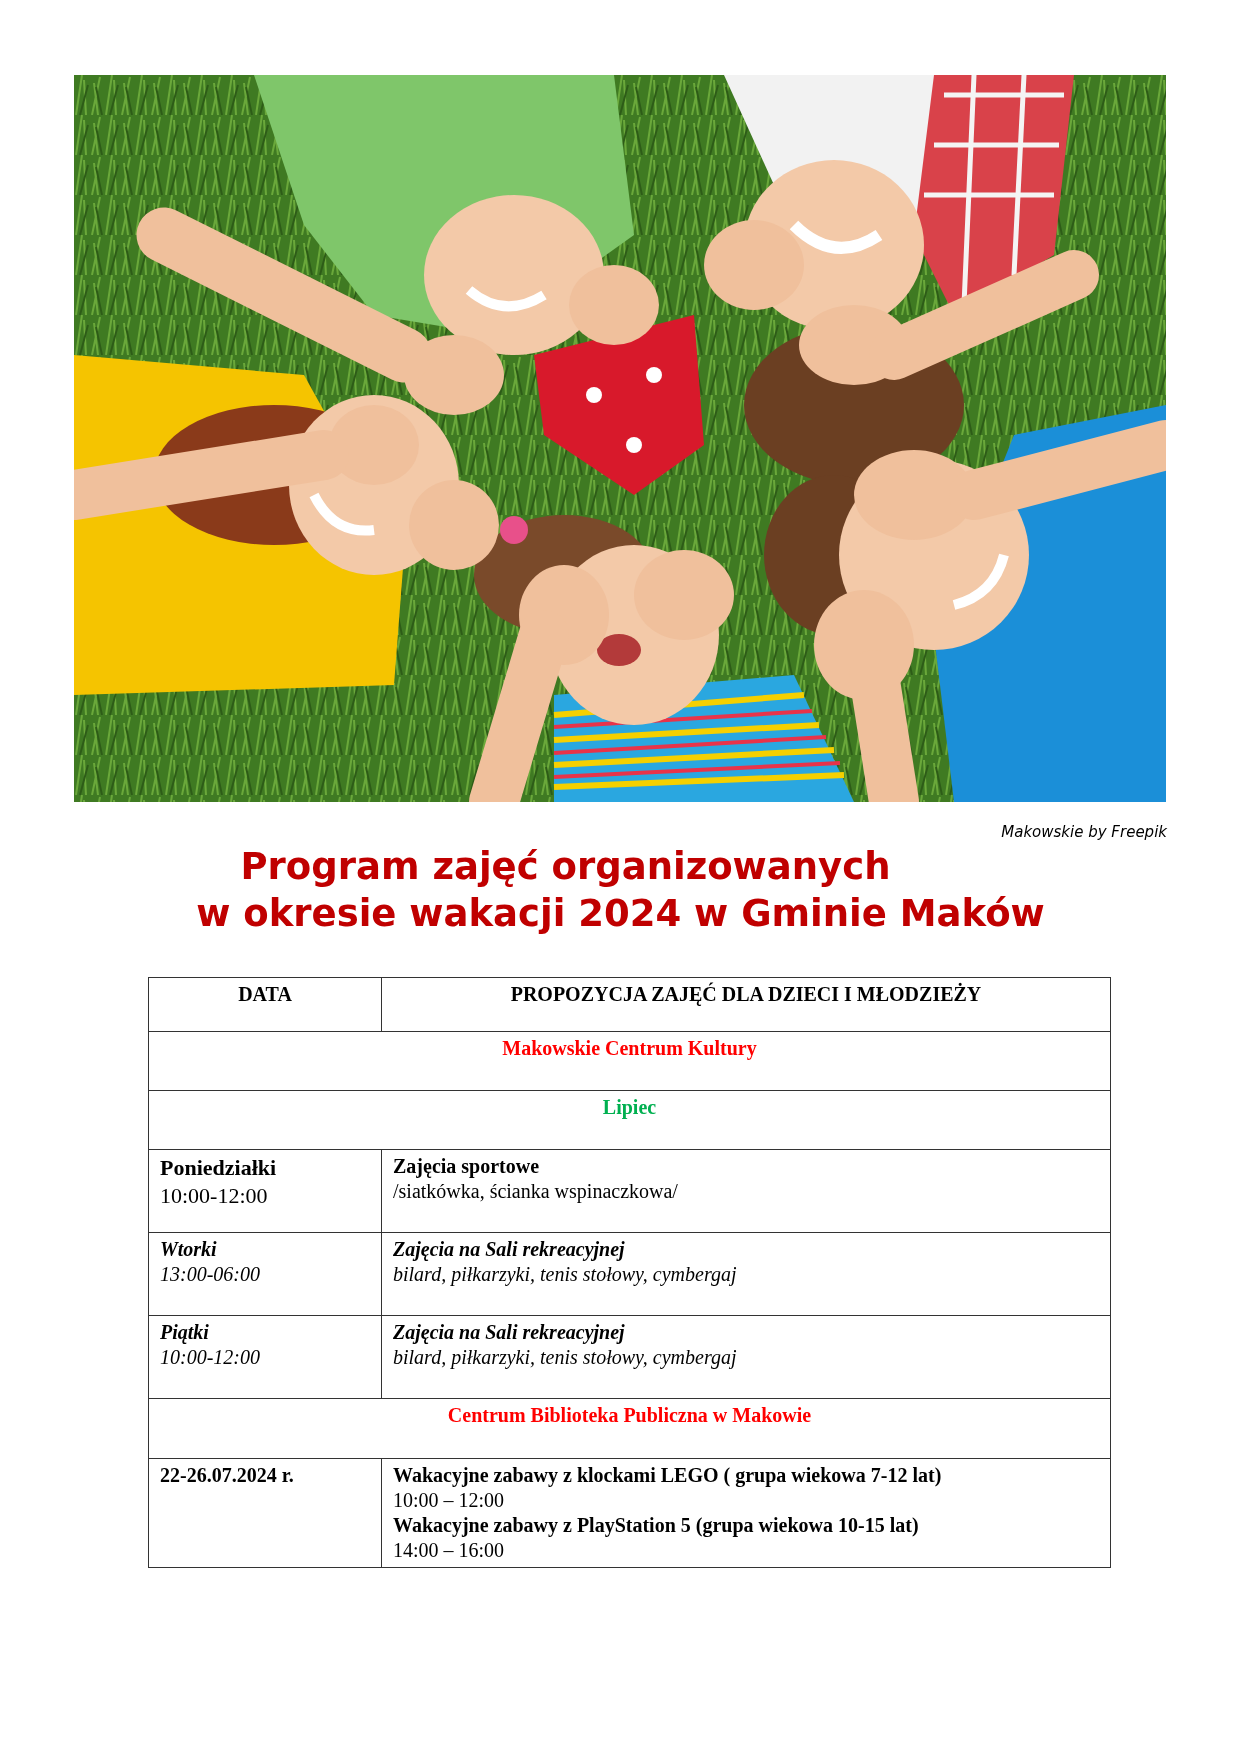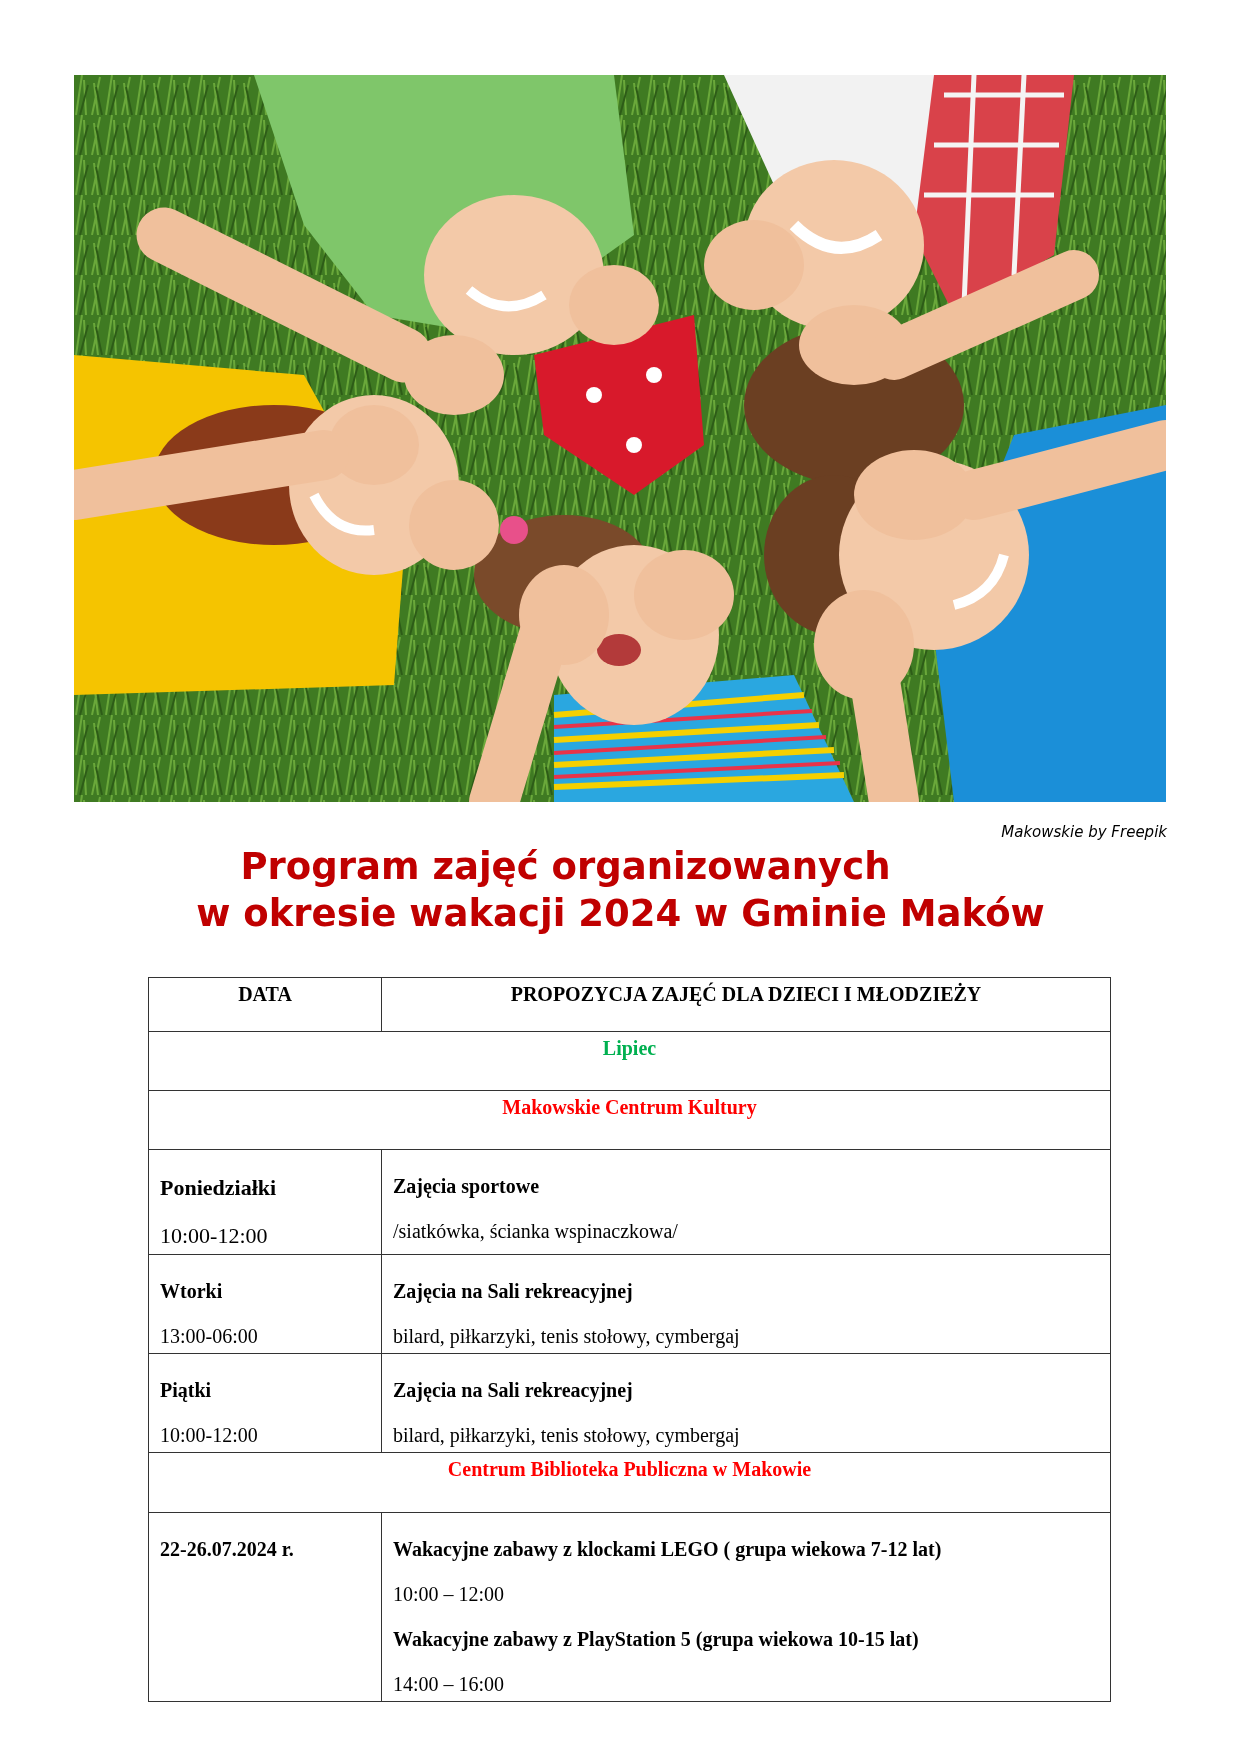--- a/index.html
+++ b/index.html
@@ -12,27 +12,27 @@
     .title .l2 { display: block; }
     table.sched { position: absolute; left: 148px; top: 977px; width: 962px; border-collapse: collapse; table-layout: fixed; }
     table.sched td { border: 1.5px solid #333; vertical-align: top; padding: 4px 11px; font-size: 20px; line-height: 25px; }
     table.sched col.c1 { width: 233px; }
     table.sched col.c2 { width: 729px; }
     .hdr td { height: 45px; font-weight: bold; font-size: 21px; padding-top: 7px; text-align: center; }
     .sec td { text-align: center; vertical-align: middle; font-weight: bold; font-size: 28px; height: 50px; padding: 0; }
     .red { color: #FF0000; }
     .green { color: #00B050; }
     .row1 td { height: 74px; }
-    .row2 td { height: 74px; }
+    .row2 td { height: 74px; font-style: italic; }
     .b { font-weight: bold; }
     .big { font-size: 22px; line-height: 28px; }
     .gbp td { height: 51px; }
     .lib td { height: 99px; }
     .note td { font-weight: bold; font-size: 21px; line-height: 26px; padding-top: 2px; padding-bottom: 2px; }
-    .line { display: block; margin-top: 20px; }
+    .line { display: block; }
   </style>
 </head>
 <body>
 
 <div class="photo">
   <svg viewBox="0 0 1092 727" preserveAspectRatio="none">
     <defs>
       <pattern id="grass" width="30" height="40" patternUnits="userSpaceOnUse">
         <rect width="30" height="40" fill="#3f7a22"></rect>
         <path d="M2 40 L8 0 M12 40 L10 5 M18 40 L26 2 M24 40 L20 8" stroke="#6aa83a" stroke-width="2" fill="none"></path>
@@ -109,24 +109,24 @@
   <colgroup>
       <col class="c1">
       <col class="c2">
     </colgroup>
   <tbody>
       <tr class="hdr">
     <td>DATA</td>
     <td>PROPOZYCJA ZAJĘĆ DLA DZIECI I MŁODZIEŻY</td>
   </tr>
   <tr class="sec">
-    <td colspan="2" class="green">Lipiec</td>
+    <td colspan="2" class="red">Makowskie Centrum Kultury</td>
   </tr>
   <tr class="sec">
-    <td colspan="2" class="red">Makowskie Centrum Kultury</td>
+    <td colspan="2" class="green">Lipiec</td>
   </tr>
   <tr class="row1">
     <td>
       <span class="line b big">Poniedziałki</span>
       <span class="line big">10:00-12:00</span>
     </td>
     <td>
       <span class="line b">Zajęcia sportowe</span>
       <span class="line">/siatkówka, ścianka wspinaczkowa/</span>
     </td>

